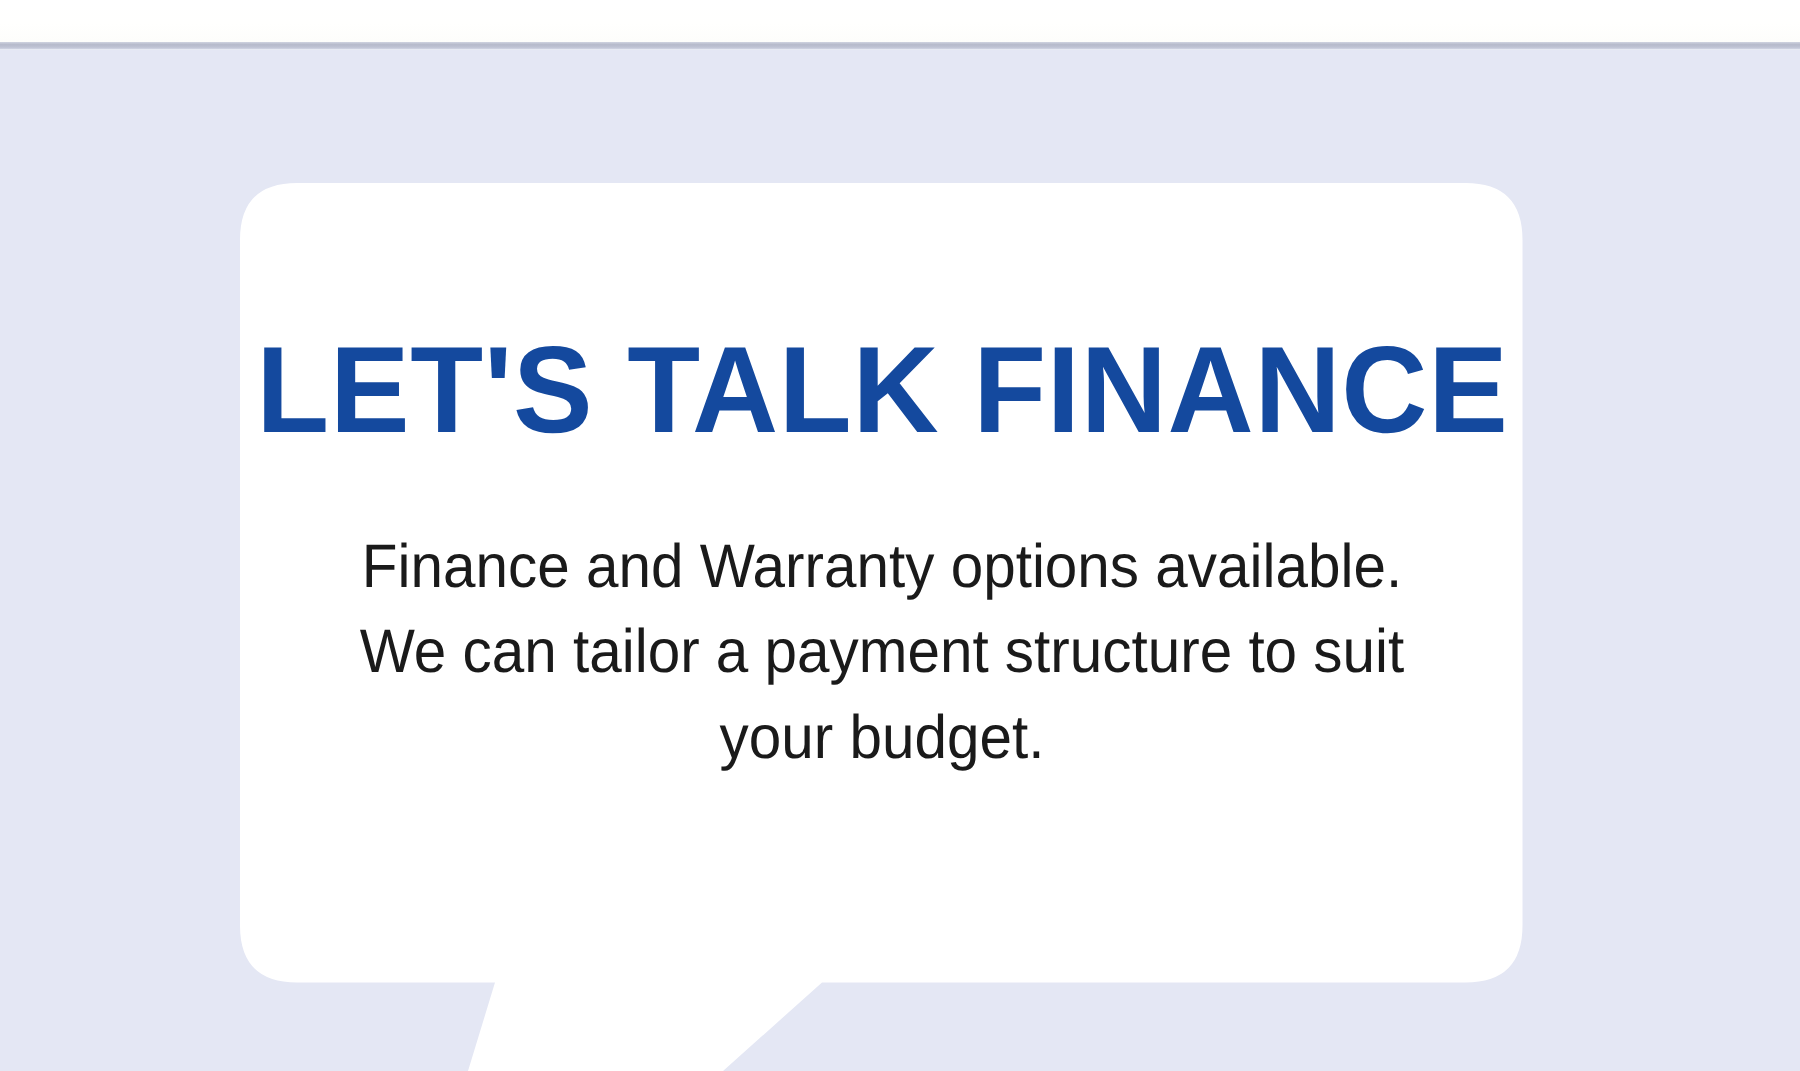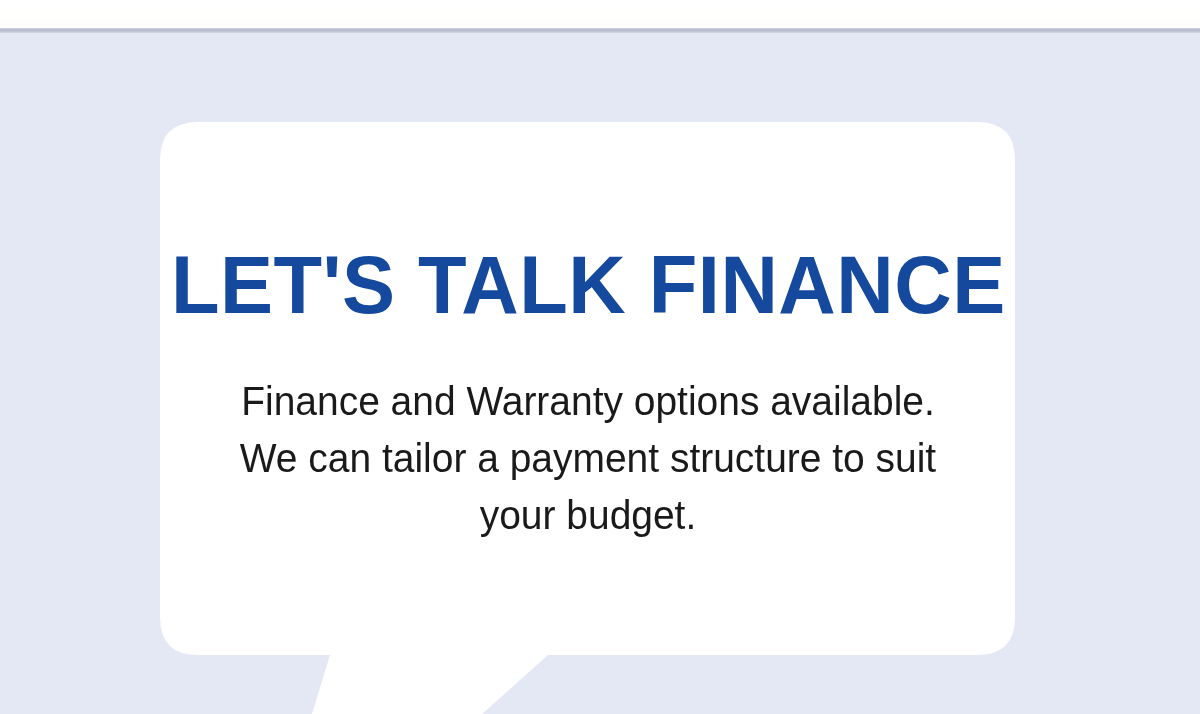--- a/index.html
+++ b/index.html
@@ -69,21 +69,21 @@
     top: 0;
     width: 1200px;
     height: 714px;
     display: block;
   }
 
   
   .bubble-content {
     position: absolute;
     left: 160px;
-    top: 140px;
+    top: 116px;
     width: 856px;
     height: 533px;
     display: flex;
     flex-direction: column;
     align-items: center;
     justify-content: flex-start;
     box-sizing: border-box;
     padding: 0 48px;
   }
 

